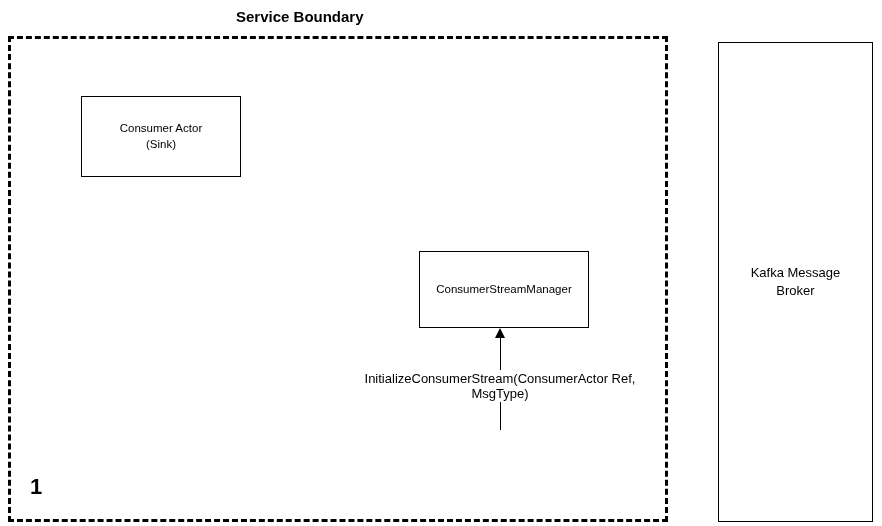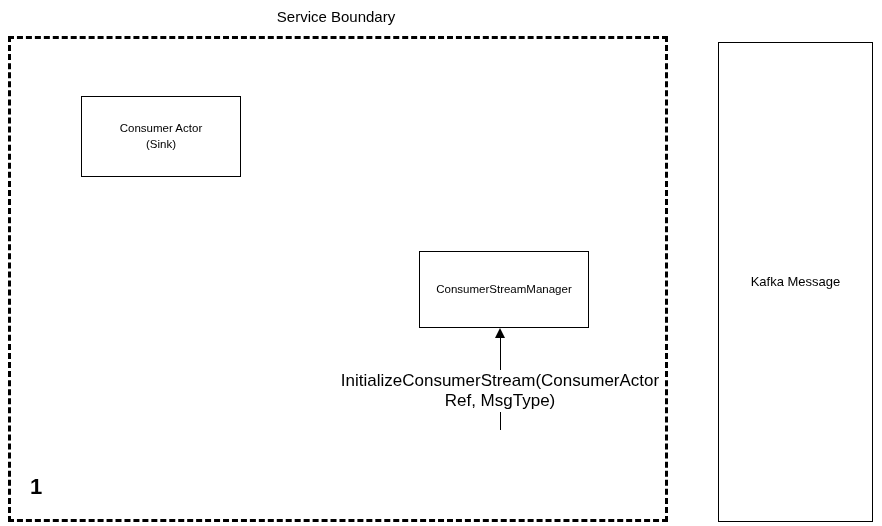--- a/index.html
+++ b/index.html
@@ -15,23 +15,24 @@
     width: 882px;
     height: 526px;
     background: #ffffff;
     overflow: hidden;
   }
   .title {
     position: absolute;
     left: 236px;
     top: 8px;
     width: 200px;
-    text-align: center;
+    text-align: left;
     font-size: 15px;
     color: #000000;
+    font-weight: bold;
   }
   .boundary {
     position: absolute;
     left: 8px;
     top: 36px;
     width: 660px;
     height: 486px;
     border: 3px dashed #000000;
     box-sizing: border-box;
   }
@@ -87,21 +88,21 @@
     border-left: 5px solid transparent;
     border-right: 5px solid transparent;
     border-bottom: 10px solid #000000;
   }
   .edge-label {
     position: absolute;
     left: 338px;
     top: 370px;
     width: 324px;
     text-align: center;
-    font-size: 17px;
+    font-size: 13px;
     color: #000000;
     background: #ffffff;
     padding: 1px 0;
   }
   .step-number {
     position: absolute;
     left: 30px;
     top: 474px;
     font-size: 22px;
     font-weight: bold;
@@ -126,20 +127,21 @@
   <div class="node" id="consumer-actor">
     <div>
       <span>Consumer Actor</span>
       <span class="line2">(Sink)</span>
     </div>
   </div>
 
   <div class="node" id="kafka-broker">
     <div>
       <span>Kafka Message</span>
+      <span class="line2">Broker</span>
     </div>
   </div>
 
   <div class="arrow-line"></div>
   <div class="arrow-head"></div>
   <div class="edge-label">InitializeConsumerStream(ConsumerActor Ref, MsgType)</div>
 
   <div class="step-number">1</div>
 
 </div>

